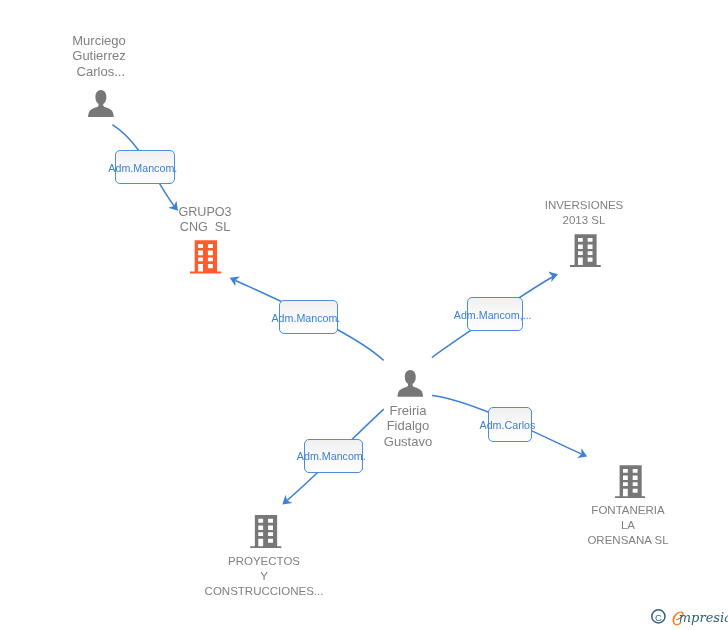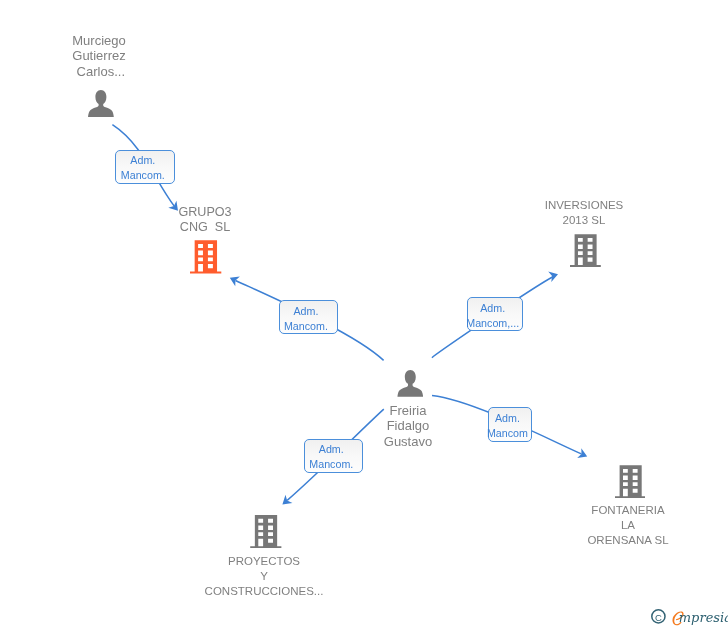--- a/index.html
+++ b/index.html
@@ -17,21 +17,21 @@
     white-space:pre; user-select:none;
   }
   .node-label.person { font-size:13px; line-height:15.3px; }
   .node-label.company { font-size:11.5px; line-height:14.9px; }
   .node-label.company.focus { font-size:12.6px; line-height:15.4px; }
   .edge-label {
     position:absolute; box-sizing:border-box;
     border:1.5px solid #4b8fdb; border-radius:5px;
     background-image:linear-gradient(to bottom,#f0f0f0 0%,#f8f8f8 48%,#fdfdfd 100%);
     color:#3d80d4; font-size:10.7px; text-align:center;
-    display:flex; flex-direction:column; justify-content:center; align-items:center;
+    display:flex; flex-direction:row; justify-content:center; align-items:center;
     user-select:none;
   }
   .edge-label span { display:block; line-height:15.2px; white-space:nowrap;
                      position:relative; left:-2.5px; top:1.6px; }
   .node-icon { position:absolute; }
   #watermark { position:absolute; left:645px; top:604px; }
 </style>
 </head>
 <body>
 
@@ -102,21 +102,21 @@
       <div class="edge-label" style="left: 278.6px; top: 300.3px; width: 59.6px; height: 34.2px;">
         <span>Adm.</span>
         <span>Mancom.</span>
       </div>
       <div class="edge-label" style="left: 466.9px; top: 297.4px; width: 56.6px; height: 33.7px;">
         <span>Adm.</span>
         <span>Mancom,...</span>
       </div>
       <div class="edge-label" style="left: 488.1px; top: 407.1px; width: 43.7px; height: 34.5px;">
         <span>Adm.</span>
-        <span>Mancom</span>
+        <span>Carlos</span>
       </div>
       <div class="edge-label" style="left: 304.2px; top: 438.5px; width: 59.2px; height: 34px;">
         <span>Adm.</span>
         <span>Mancom.</span>
       </div>
     </div>
 </div>
 
 <div id="watermark">
   <svg width="83" height="26" viewBox="0 0 83 26">

